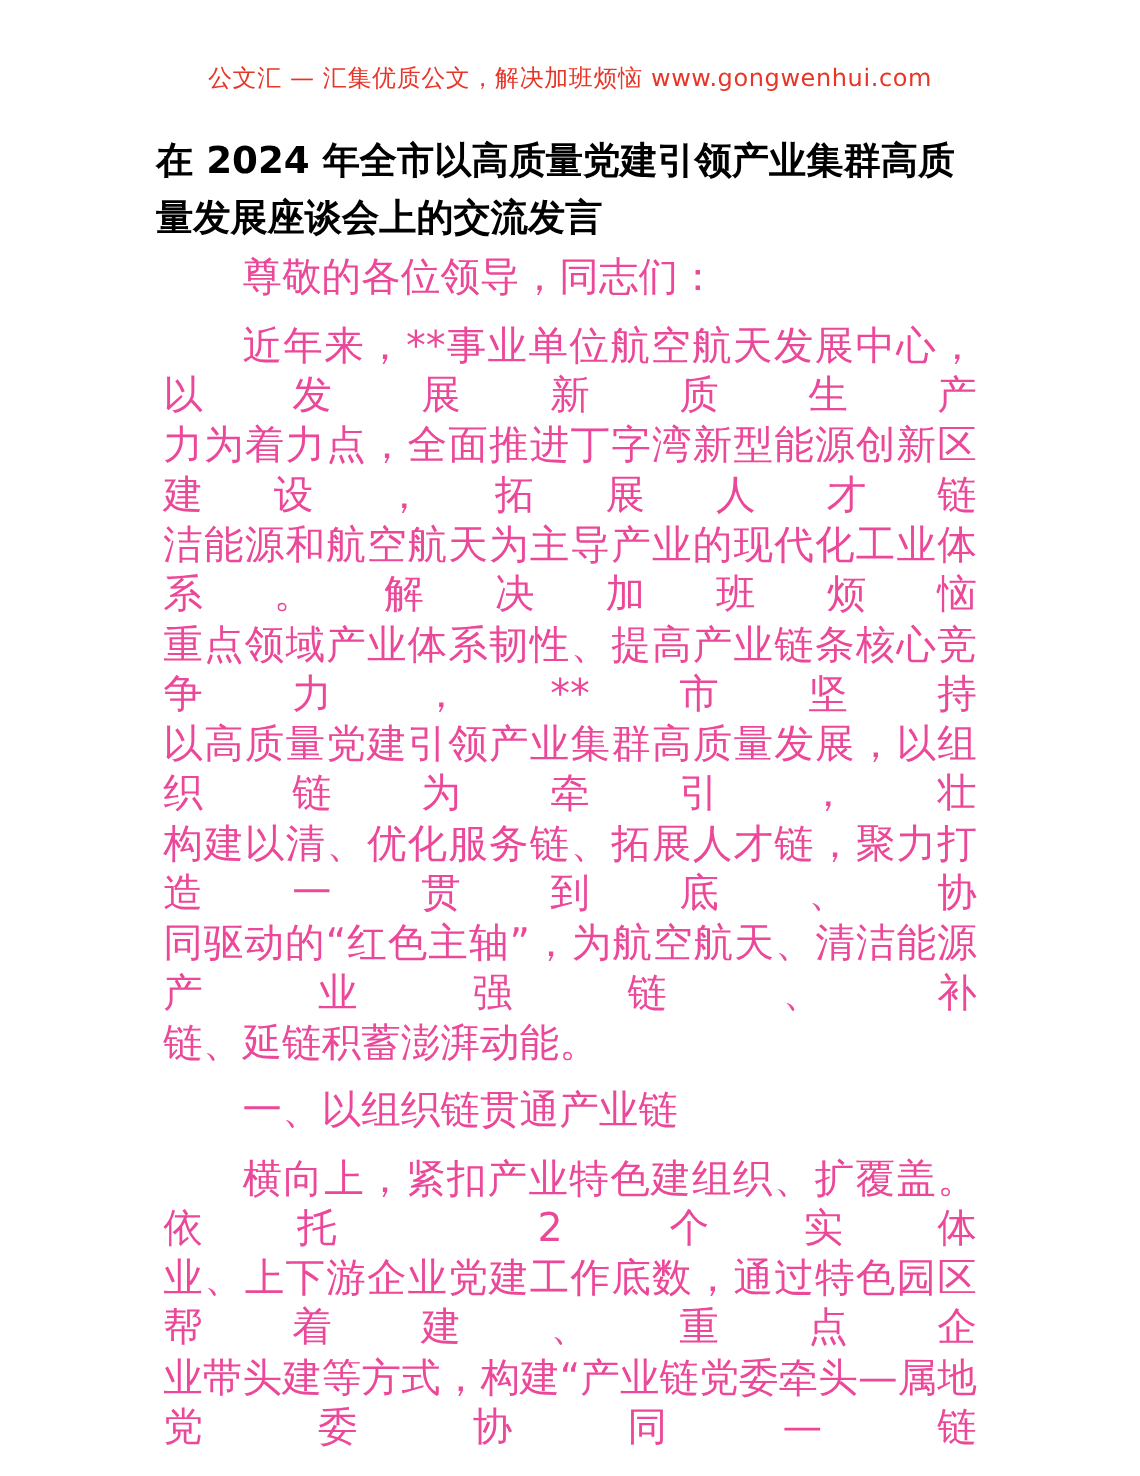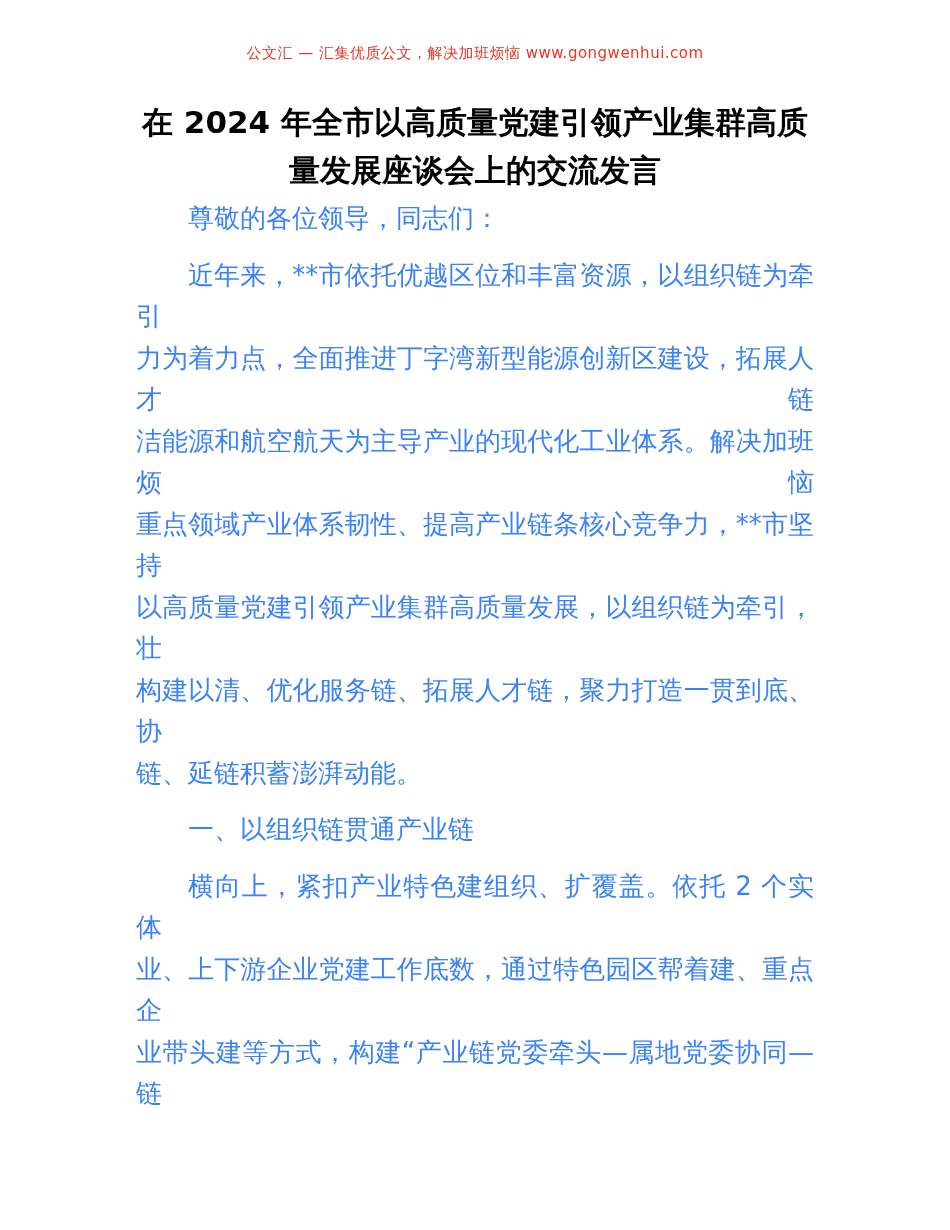--- a/index.html
+++ b/index.html
@@ -11,41 +11,40 @@
     position: relative;
     width: 950px;
     height: 1230px;
     margin: 0 auto;
     background: #ffffff;
     color: #000000;
     font-family: "DejaVu Sans", "Liberation Sans", sans-serif;
     overflow: hidden;
   }
   .watermark {
-    padding-top: 38px;
+    padding-top: 50px;
     text-align: center;
-    font-size: 15px;
+    font-size: 20px;
     line-height: 30px;
     letter-spacing: 0.5px;
   }
   .doc-title {
     width: 690px;
     margin: 30px auto 0;
-    text-align: center;
     font-size: 31px;
     font-weight: 700;
     line-height: 48px;
     color: #000000;
   }
   .doc-body {
     width: 678px;
     margin: 4px auto 0;
-    font-size: 26px;
+    font-size: 33px;
     line-height: 41.5px;
-    color: #3b82f6;
+    color: #ec4899;
   }
   .para {
     margin: 0 0 15px 0;
   }
   .para:last-child {
     margin-bottom: 0;
   }
   .line {
     text-align: justify;
     
@@ -67,26 +66,27 @@
   <div class="doc-title">
     <div class="title-line">在 2024 年全市以高质量党建引领产业集群高质</div>
     <div class="title-line">量发展座谈会上的交流发言</div>
   </div>
 
   <div class="doc-body">
       <div class="para">
         <div class="line first">尊敬的各位领导，同志们：</div>
       </div>
       <div class="para">
-        <div class="line first fill">近年来，**市依托优越区位和丰富资源，以组织链为牵引</div>
+        <div class="line first fill">近年来，**事业单位航空航天发展中心，以发展新质生产</div>
         <div class="line fill">力为着力点，全面推进丁字湾新型能源创新区建设，拓展人才链</div>
         <div class="line fill">洁能源和航空航天为主导产业的现代化工业体系。解决加班烦恼</div>
         <div class="line fill">重点领域产业体系韧性、提高产业链条核心竞争力，**市坚持</div>
         <div class="line fill">以高质量党建引领产业集群高质量发展，以组织链为牵引，壮</div>
         <div class="line fill">构建以清、优化服务链、拓展人才链，聚力打造一贯到底、协</div>
+        <div class="line fill">同驱动的“红色主轴”，为航空航天、清洁能源产业强链、补</div>
         <div class="line">链、延链积蓄澎湃动能。</div>
       </div>
       <div class="para">
         <div class="line first">一、以组织链贯通产业链</div>
       </div>
       <div class="para">
         <div class="line first fill">横向上，紧扣产业特色建组织、扩覆盖。依托 2 个实体</div>
         <div class="line fill">业、上下游企业党建工作底数，通过特色园区帮着建、重点企</div>
         <div class="line fill">业带头建等方式，构建“产业链党委牵头—属地党委协同—链</div>
       </div>

